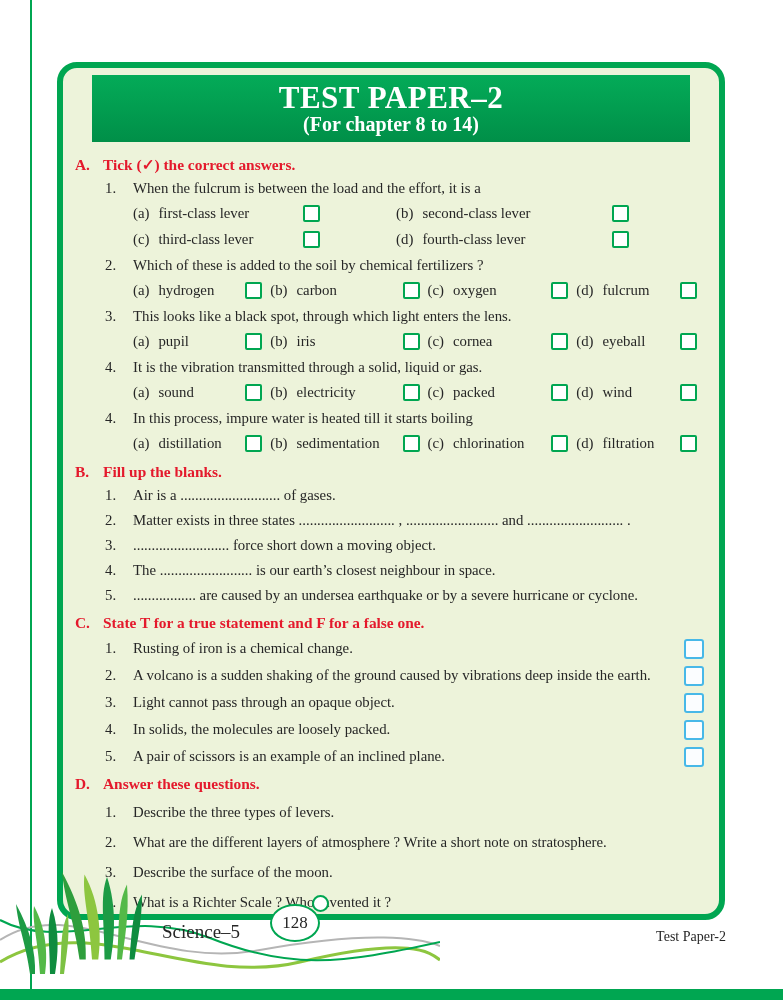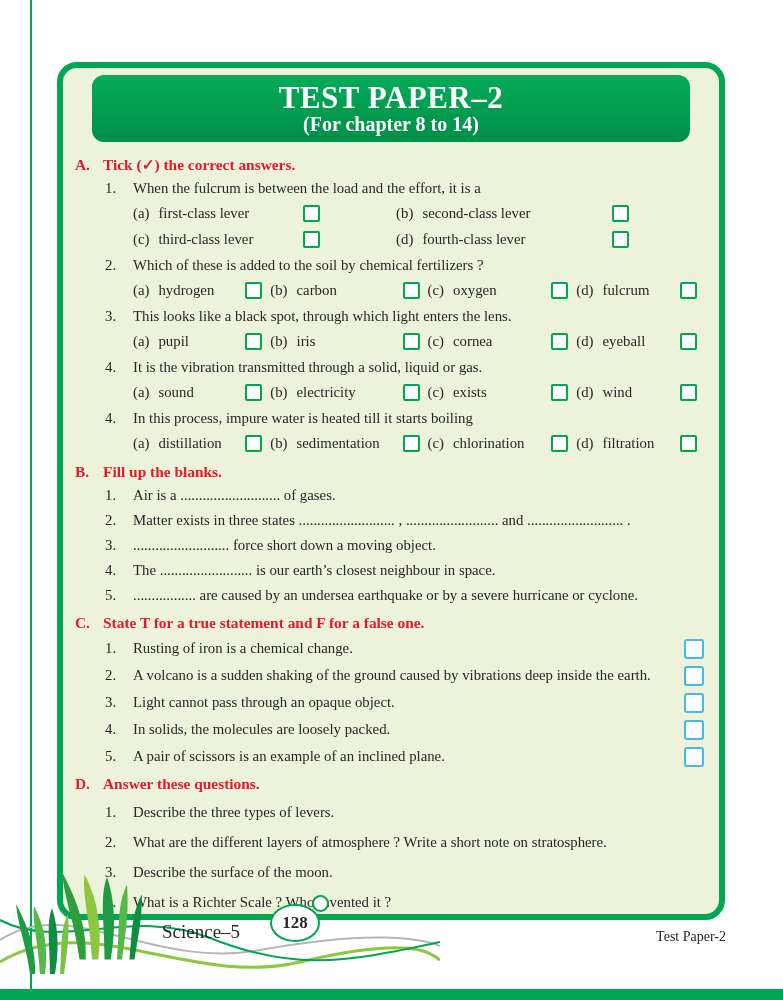--- a/index.html
+++ b/index.html
@@ -10,21 +10,21 @@
   .left-rule { position:absolute; left:30px; top:0; width:2px; height:100%; background:#00a651; }
   .bottom-rule { position:absolute; left:0; bottom:0; width:100%; height:11px; background:#00a651; }
 
   .frame {
     position:absolute; left:57px; top:62px; width:668px; height:858px;
     box-sizing:border-box; background:#edf3da; border:6px solid #00a651;
     border-radius:20px; overflow:hidden;
   }
   .header {
     width:574px; margin:7px auto 0; background:linear-gradient(180deg,#04ab58,#008f48);
-    border-radius:12px; text-align:center; color:#ffffff; padding:5px 12px 8px;
+    border-radius:0; text-align:center; color:#ffffff; padding:5px 12px 8px;
   }
   .header-title { font-size:31px; font-weight:bold; letter-spacing:.5px; line-height:35px; }
   .header-sub { font-size:20px; font-weight:bold; line-height:19px; }
 
   .content { padding-top:6px; font-size:14.8px; }
 
   .sec-head { margin:8px 0 2px 12px; color:#e4192c; font-weight:bold; font-size:15.4px; display:flex; }
   .sec-letter { flex:0 0 28px; }
   .sec-title { flex:1; }
 
@@ -53,21 +53,21 @@
     align-self:flex-start; margin-top:1px; cursor:pointer;
   }
 
   .drow { margin-top:9px; }
 
   .footer-book { position:absolute; left:162px; top:921px; font-size:19px; }
   .page-badge { position:absolute; left:270px; top:904px; }
   .badge-oval {
     width:50px; height:38px; border:2px solid #00a651; border-radius:50%;
     background:#ffffff; display:flex; align-items:center; justify-content:center;
-    font-size:17px; font-weight:bold; box-sizing:border-box;
+    font-size:17px; font-weight:normal; box-sizing:border-box;
   }
   .badge-bubble {
     position:absolute; right:-9px; top:-9px; width:17px; height:17px;
     border:2px solid #00a651; border-radius:50%; background:#ffffff; box-sizing:border-box;
   }
   .footer-right { position:absolute; right:57px; top:929px; font-size:14px; }
 
   .decor { position:absolute; left:0; bottom:8px; width:440px; height:150px; pointer-events:none; }
 </style>
 </head>
@@ -185,21 +185,21 @@
           <span class="olabel">sound</span>
           <span class="cb"></span>
         </div>
         <div class="opt">
           <span class="okey">(b)</span>
           <span class="olabel">electricity</span>
           <span class="cb"></span>
         </div>
         <div class="opt">
           <span class="okey">(c)</span>
-          <span class="olabel">exists</span>
+          <span class="olabel">packed</span>
           <span class="cb"></span>
         </div>
         <div class="opt">
           <span class="okey">(d)</span>
           <span class="olabel">wind</span>
           <span class="cb"></span>
         </div>
       </div>
 
       <div class="qrow">

